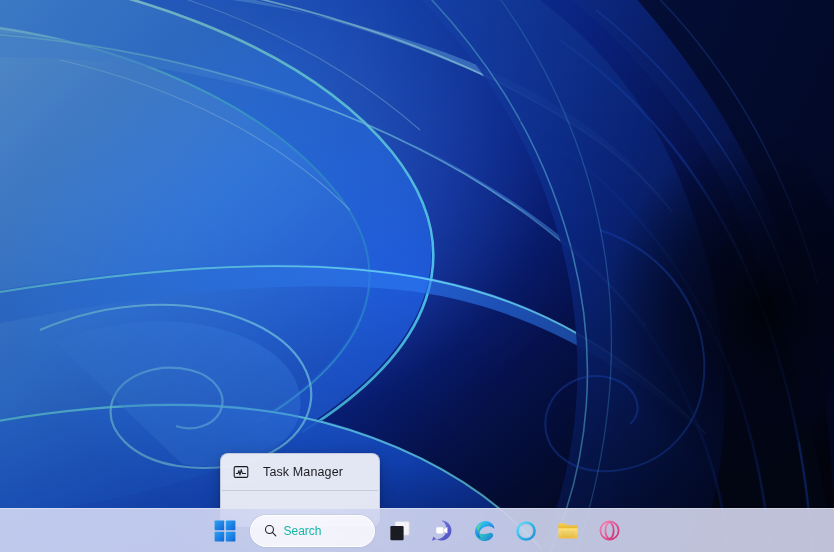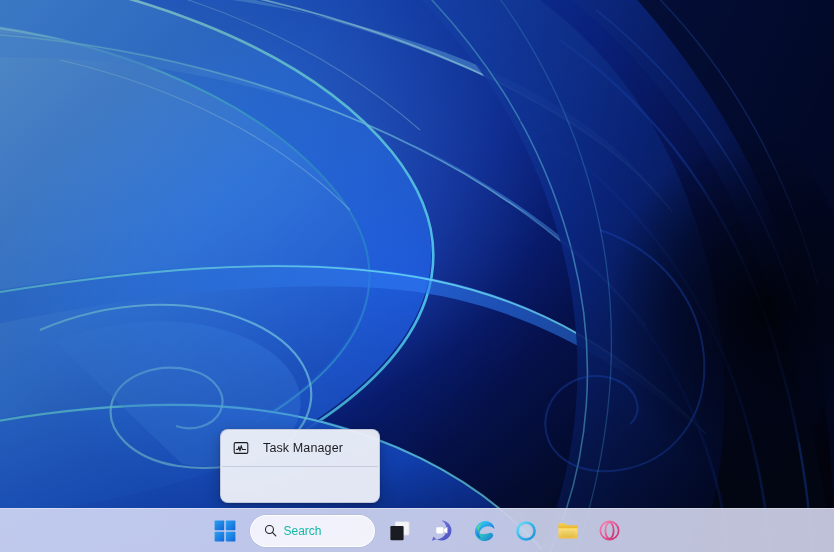--- a/index.html
+++ b/index.html
@@ -25,21 +25,21 @@
     inset: 0;
     width: 834px;
     height: 552px;
     display: block;
   }
 
   
   #context-menu {
     position: absolute;
     left: 220px;
-    top: 429px;
+    top: 453px;
     width: 158px;
     height: 72px;
     background: rgba(243,244,250,0.93);
     border: 1px solid rgba(190,195,215,0.85);
     border-radius: 8px;
     box-shadow: 0 5px 16px rgba(0,0,0,0.26), 0 1px 3px rgba(0,0,0,0.18);
     backdrop-filter: blur(22px);
     -webkit-backdrop-filter: blur(22px);
     overflow: hidden;
     z-index: 30;

